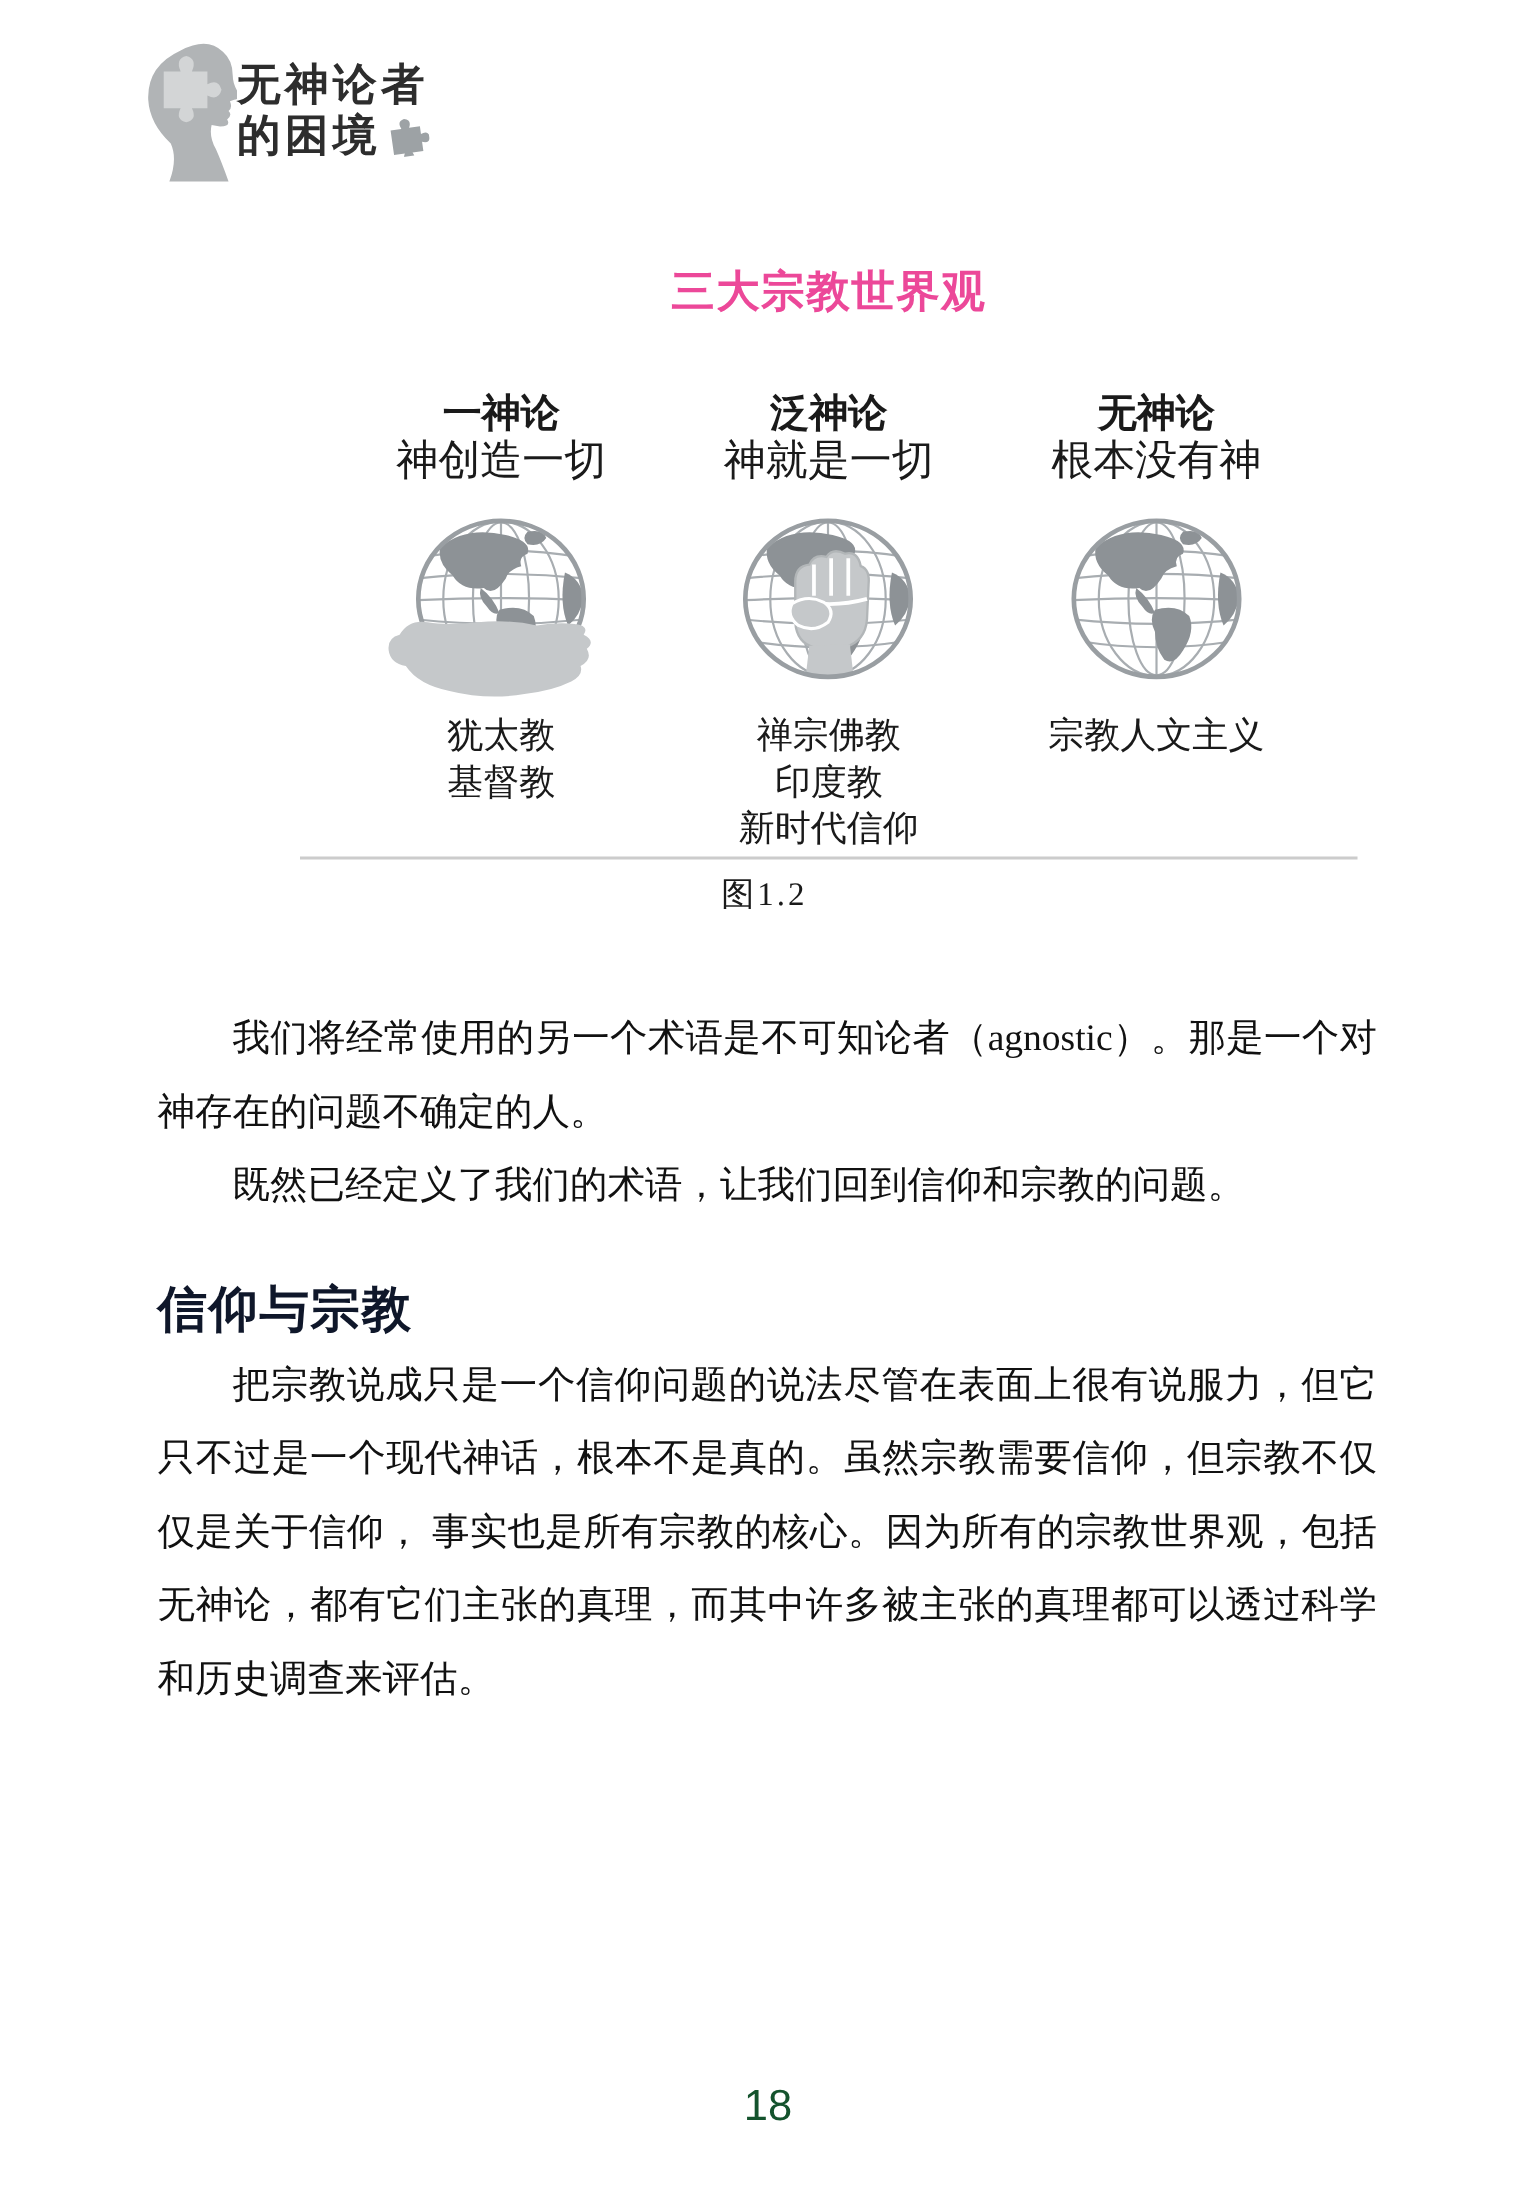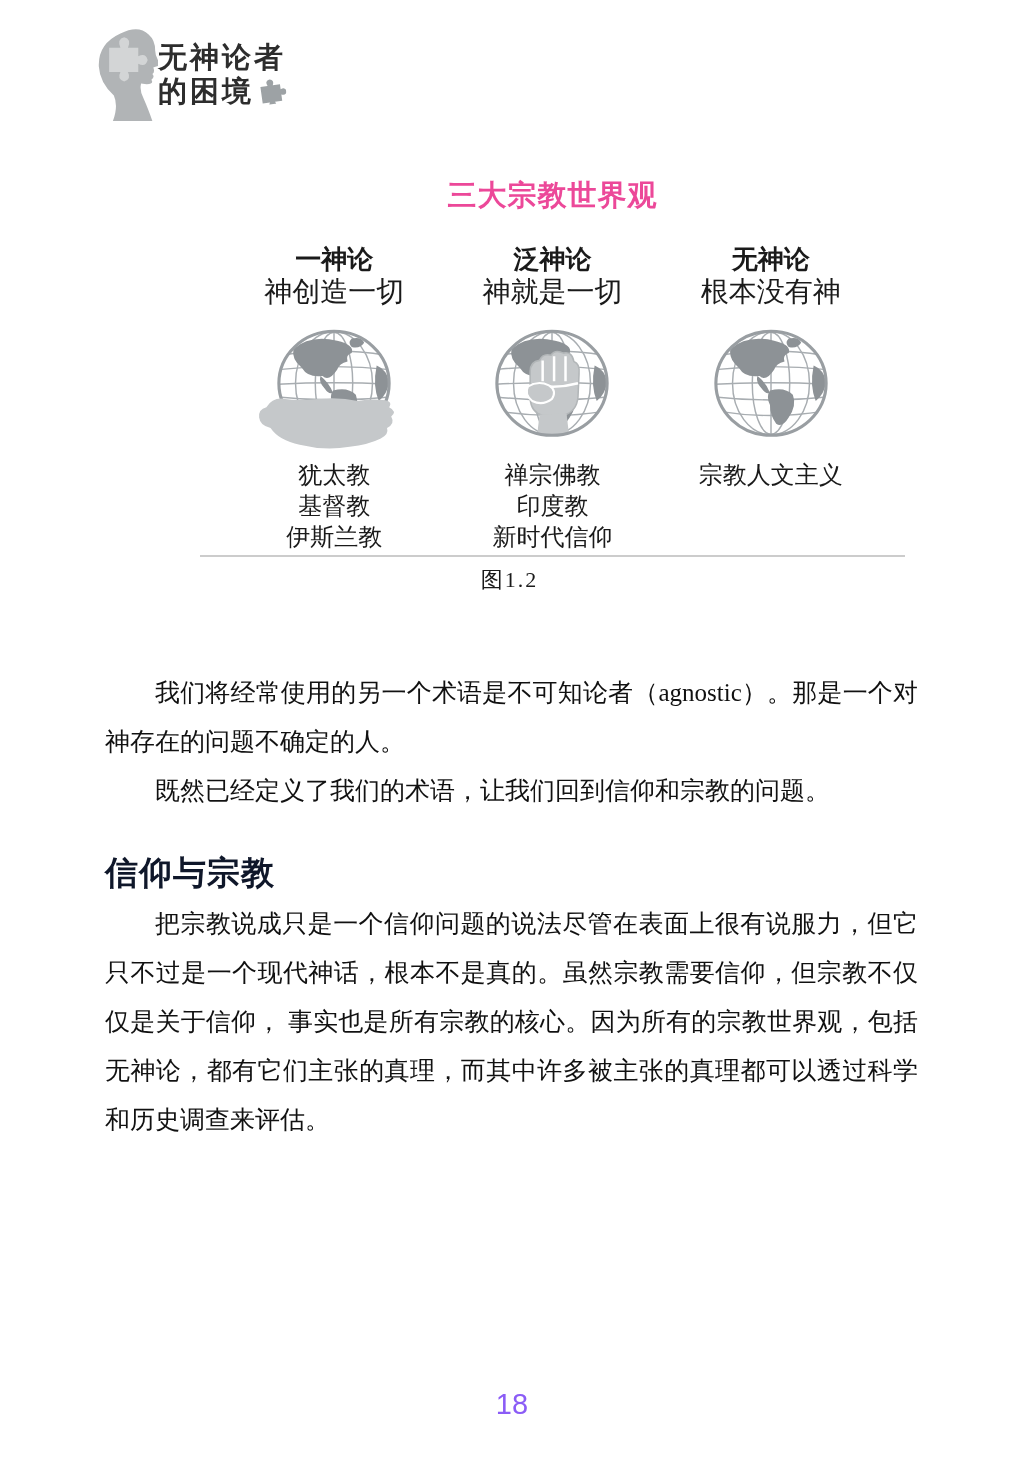--- a/index.html
+++ b/index.html
@@ -15,40 +15,40 @@
   .logo-head { width:62px; height:96px; }
   .logo-text { margin-left:0; margin-top:14px; font-weight:bold; color:#2d2d2d; }
   .logo-line1 { font-size:29px; letter-spacing:3px; line-height:34px; }
   .logo-line2 { font-size:29px; letter-spacing:3px; line-height:34px; display:flex; }
   .logo-puzzle { width:27px; height:26px; margin-left:5px; transform:rotate(-8deg); margin-top:4px; }
 
   
   .figure { position:absolute; left:225px; top:178px; width:655px; }
   .figure-title { text-align:center; font-family:"Liberation Sans","DejaVu Sans",sans-serif;
                   font-weight:bold; font-size:29px; line-height:34px; color:#ec4899; letter-spacing:1px; }
-  .figure-cols { display:flex; margin-top:32px; }
+  .figure-cols { display:flex; margin-top:48px; }
   .figure-col { flex:1; text-align:center; }
   .col-name { font-size:26px; font-weight:bold; line-height:32px; }
   .col-subtitle { font-size:28px; line-height:32px; }
   .col-icon { margin-top:16px; height:130px; display:flex; justify-content:center; align-items:flex-start; }
   .col-items { margin-top:6px; font-size:24px; line-height:31px; }
   .figure-divider { border:none; border-top:2px solid #cccccc; margin:2px -25px 0 -25px; }
   .figure-caption { text-align:center; font-size:22px; margin-top:8px; position:relative; left:-43px; letter-spacing:2px; }
 
   
   .body-text { position:absolute; left:105px; top:668px; width:813px;
                font-size:25px; line-height:49px; text-align:justify; color:#111; }
   .body-text p { text-indent:2em; }
   .section-heading { font-family:"Liberation Sans","DejaVu Sans",sans-serif;
                      font-weight:bold; font-size:33px; line-height:40px;
                      margin:38px 0 6px 0; color:#0f172a; letter-spacing:1px; }
 
   
   .page-number { position:absolute; left:0; top:1388px; width:100%; text-align:center;
-                 font-family:"Liberation Sans","DejaVu Sans",sans-serif; font-size:29px; color:#8b5cf6; }
+                 font-family:"Liberation Sans","DejaVu Sans",sans-serif; font-size:29px; color:#14532d; }
 
   svg { display:block; }
 </style>
 </head>
 <body>
 
 <div class="logo">
   <svg class="logo-head" viewBox="0 0 66 100">
     <path fill="#b1b4b6" d="M26 7 Q45 -3 56 8 Q63 14 63 25 Q63 31 67 37 Q70 41 64 42 L61 43 Q63 48 60 50 Q63 53 59 56 Q62 61 54 61 L48 60 Q46 68 51 77 Q55 86 60 100 L18 100 Q24 84 19 73 Q4 59 3 42 Q2 18 26 7 Z"></path>
     <path fill="#d3d5d6" d="M14 22 L26 22 Q22 13 30 11 Q38 13 34 22 L45 22 L45 31 Q53 27 55 35 Q53 43 45 39 L45 48 L34 48 Q38 56 30 58 Q22 56 26 48 L14 48 Z"></path>
@@ -98,21 +98,20 @@
             <path d="M74 64 Q88 60 96 68 Q100 78 92 90 Q86 100 80 96 Q74 88 74 78 Q70 70 74 64 Z"></path>
             <path d="M116 40 Q126 44 128 56 Q126 68 118 74 Q112 60 116 40 Z"></path>
           </g>
           <ellipse cx="75" cy="57" rx="53" ry="50" fill="none" stroke="#999ea2" stroke-width="3"></ellipse>
           <path fill="#c5c8ca" d="M10 80 Q2 82 3 90 Q4 98 14 100 Q22 112 42 116 Q66 122 90 118 Q108 116 120 110 Q128 106 126 100 Q134 96 130 89 Q136 84 128 80 Q132 74 122 73 Q110 72 98 74 Q80 70 60 72 Q40 74 28 72 Q16 70 10 80 Z"></path>
         </svg>
       </div>
       <div class="col-items">
         <div>犹太教</div>
         <div>基督教</div>
-        <div>伊斯兰教</div>
       </div>
     </div>
 
     <div class="figure-col">
       <div class="col-name">泛神论</div>
       <div class="col-subtitle">神就是一切</div>
       <div class="col-icon">
         <svg width="158" height="130" viewBox="0 0 150 125">
           <defs>
               <clipPath id="gc2">

